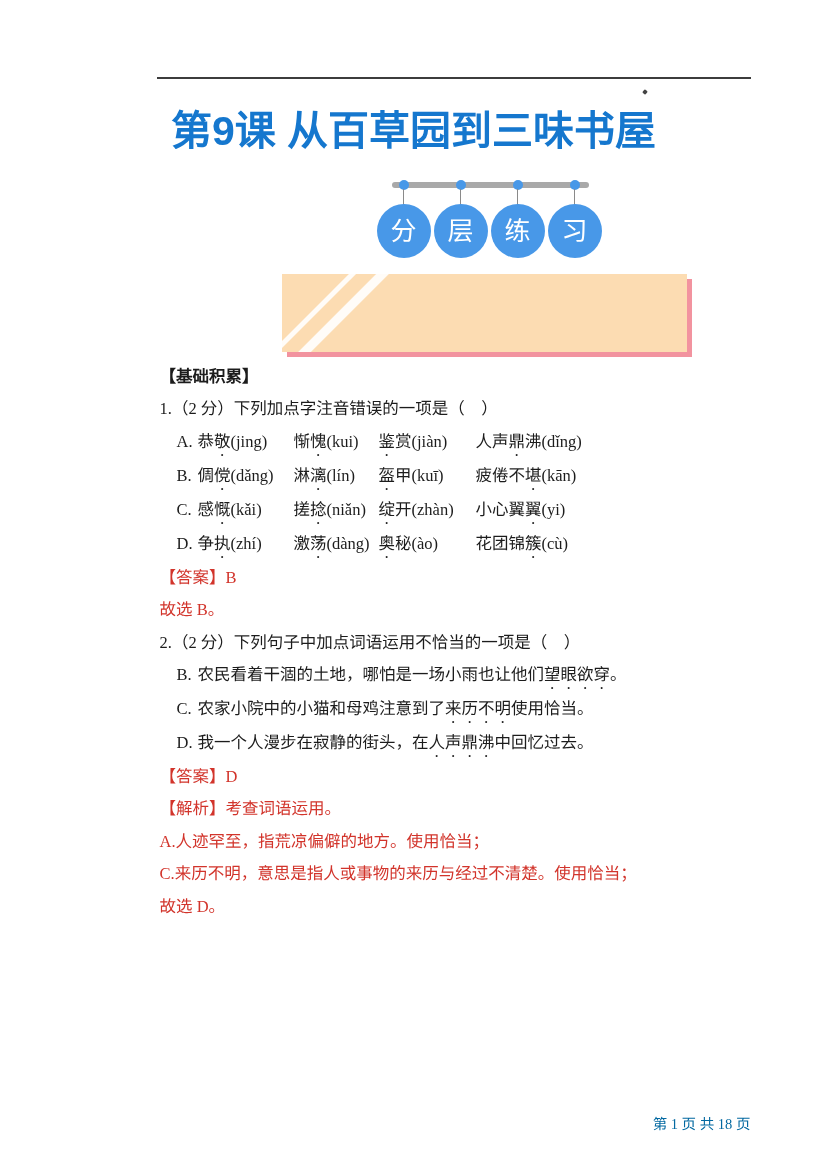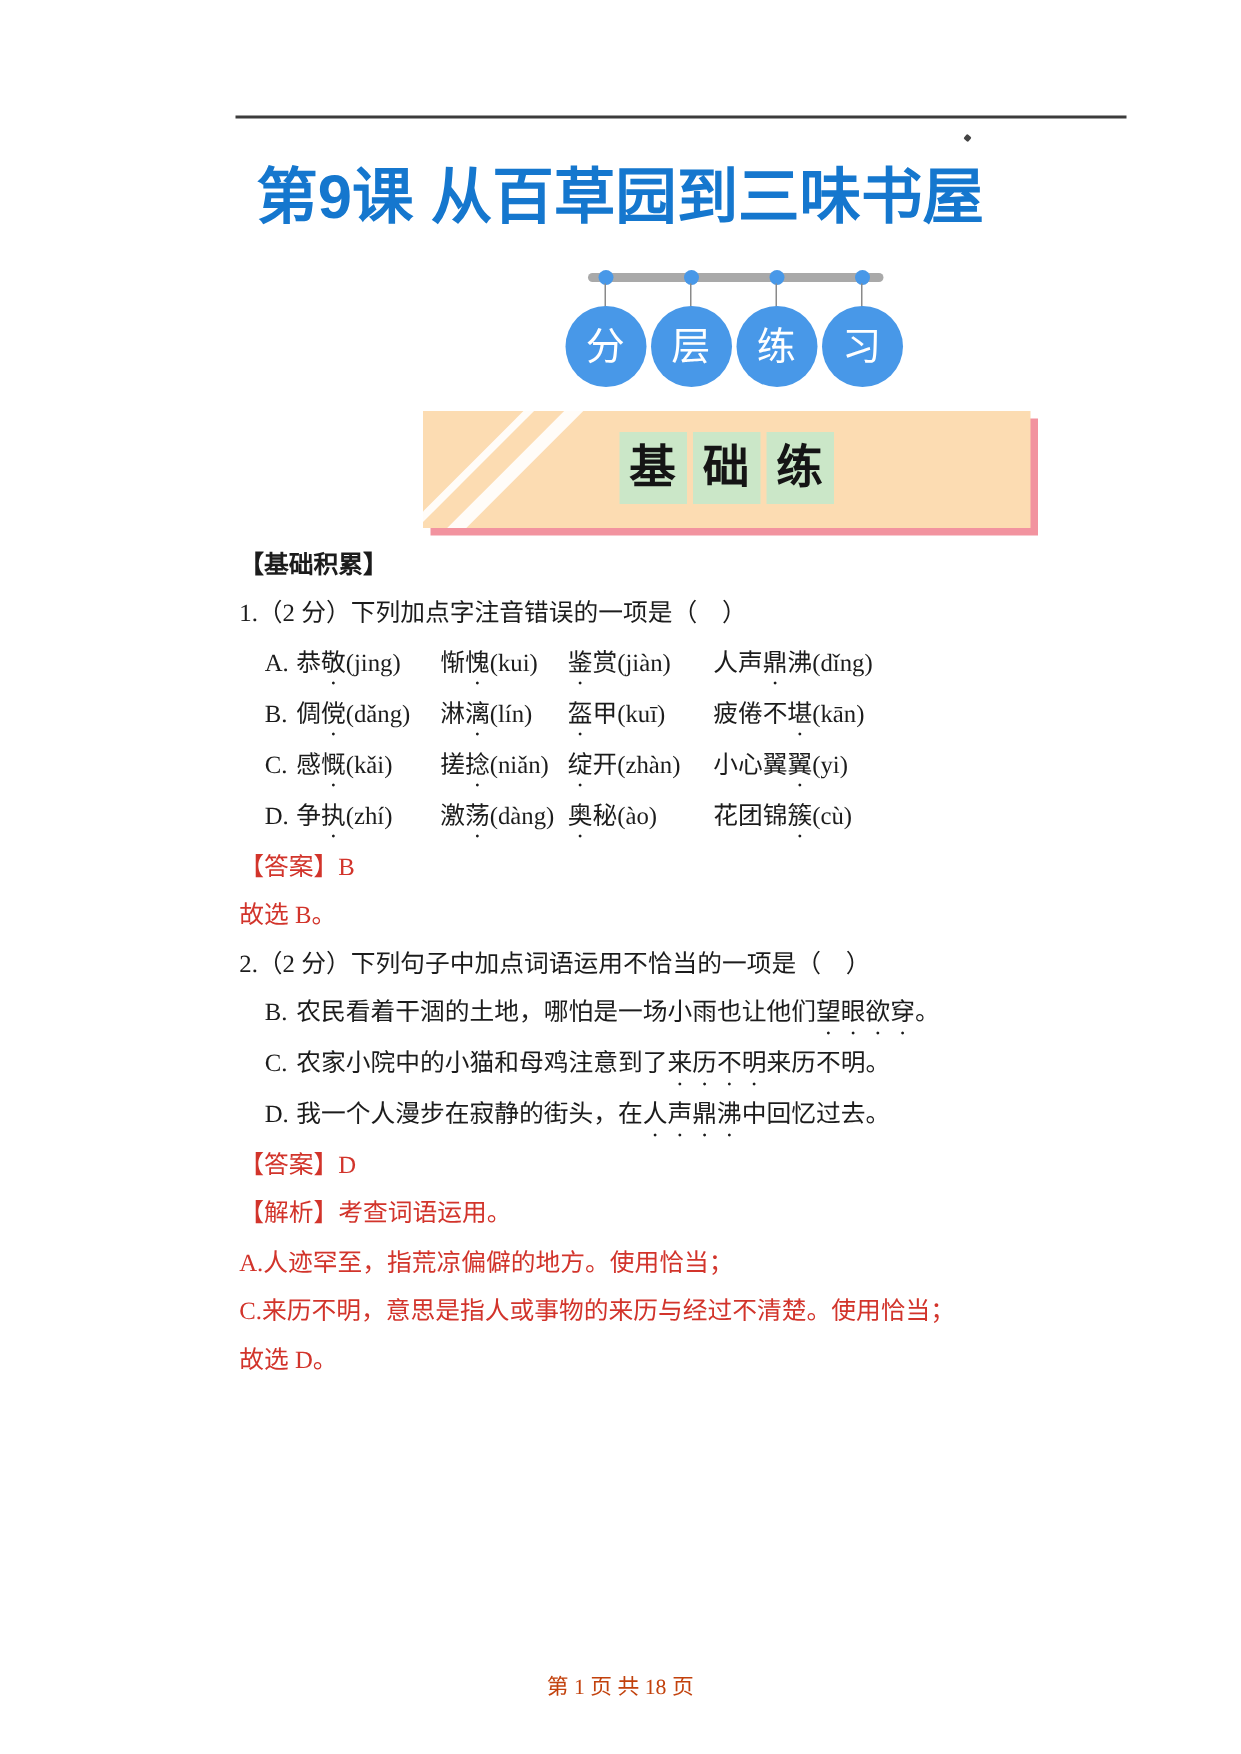--- a/index.html
+++ b/index.html
@@ -50,21 +50,21 @@
   .opt-item{display:inline-block}
   .c1{width:96px}.c2{width:85px}.c3{width:97px}
 
   .em-dot{
     -webkit-text-emphasis:filled dot currentColor;
     text-emphasis:filled dot currentColor;
     -webkit-text-emphasis-position:under right;
     text-emphasis-position:under right;
   }
 
-  .footer{position:absolute;left:0;right:0;top:1112px;text-align:center;font-size:14.5px;color:#c2410c}
+  .footer{position:absolute;left:0;right:0;top:1112px;text-align:right;font-size:14.5px;color:#0369a1}
 </style>
 </head>
 <body>
 
 <div class="page">
 
   <div class="top-rule"></div>
   <div class="stray"></div>
 
   <h1 class="title">第9课 从百草园到三味书屋</h1>
@@ -89,46 +89,41 @@
     <div class="cg cg4">
       <div class="dot"></div>
       <div class="stem"></div>
       <div class="circle">习</div>
     </div>
   </div>
 
   <div class="banner">
     <div class="shine s1"></div>
     <div class="shine s2"></div>
-    <div class="tiles">
-      <span class="tile">基</span>
-      <span class="tile">础</span>
-      <span class="tile">练</span>
-    </div>
   </div>
 
   <div class="doc">
     <p class="bold">【基础积累】</p>
 
     <p>1.（2 分）下列加点字注音错误的一项是（　）</p>
     <div id="q1-options">
         <p class="opt"><span class="opt-label">A.</span><span class="opt-item c1"><span>恭</span><span class="em-dot">敬</span><span>(jing)</span></span><span class="opt-item c2"><span>惭</span><span class="em-dot">愧</span><span>(kui)</span></span><span class="opt-item c3"><span class="em-dot">鉴</span><span>赏(jiàn)</span></span><span class="opt-item c4"><span>人声</span><span class="em-dot">鼎</span><span>沸(dǐng)</span></span></p>
         <p class="opt"><span class="opt-label">B.</span><span class="opt-item c1"><span>倜</span><span class="em-dot">傥</span><span>(dǎng)</span></span><span class="opt-item c2"><span>淋</span><span class="em-dot">漓</span><span>(lín)</span></span><span class="opt-item c3"><span class="em-dot">盔</span><span>甲(kuī)</span></span><span class="opt-item c4"><span>疲倦不</span><span class="em-dot">堪</span><span>(kān)</span></span></p>
         <p class="opt"><span class="opt-label">C.</span><span class="opt-item c1"><span>感</span><span class="em-dot">慨</span><span>(kǎi)</span></span><span class="opt-item c2"><span>搓</span><span class="em-dot">捻</span><span>(niǎn)</span></span><span class="opt-item c3"><span class="em-dot">绽</span><span>开(zhàn)</span></span><span class="opt-item c4"><span>小心翼</span><span class="em-dot">翼</span><span>(yi)</span></span></p>
         <p class="opt"><span class="opt-label">D.</span><span class="opt-item c1"><span>争</span><span class="em-dot">执</span><span>(zhí)</span></span><span class="opt-item c2"><span>激</span><span class="em-dot">荡</span><span>(dàng)</span></span><span class="opt-item c3"><span class="em-dot">奥</span><span>秘(ào)</span></span><span class="opt-item c4"><span>花团锦</span><span class="em-dot">簇</span><span>(cù)</span></span></p>
       </div>
     <p class="red">【答案】B</p>
     <div id="q1-analysis">
         <p class="red"><span>故选 B。</span></p>
       </div>
 
     <p>2.（2 分）下列句子中加点词语运用不恰当的一项是（　）</p>
     <div id="q2-options">
         <p class="opt"><span class="opt-label">B.</span><span>农民看着干涸的土地，哪怕是一场小雨也让他们</span><span class="em-dot">望眼欲穿</span><span>。</span></p>
-        <p class="opt"><span class="opt-label">C.</span><span>农家小院中的小猫和母鸡注意到了</span><span class="em-dot">来历不明</span><span>来历不明。</span></p>
+        <p class="opt"><span class="opt-label">C.</span><span>农家小院中的小猫和母鸡注意到了</span><span class="em-dot">来历不明</span><span>使用恰当。</span></p>
         <p class="opt"><span class="opt-label">D.</span><span>我一个人漫步在寂静的街头，在</span><span class="em-dot">人声鼎沸</span><span>中回忆过去。</span></p>
       </div>
     <p class="red">【答案】D</p>
     <div id="q2-analysis">
         <p class="red"><span>【解析】考查词语运用。</span></p>
         <p class="red"><span>A.人迹罕至，指荒凉偏僻的地方。使用恰当；</span></p>
         <p class="red"><span>C.来历不明，意思是指人或事物的来历与经过不清楚。使用恰当；</span></p>
         <p class="red"><span>故选 D。</span></p>
       </div>
   </div>

